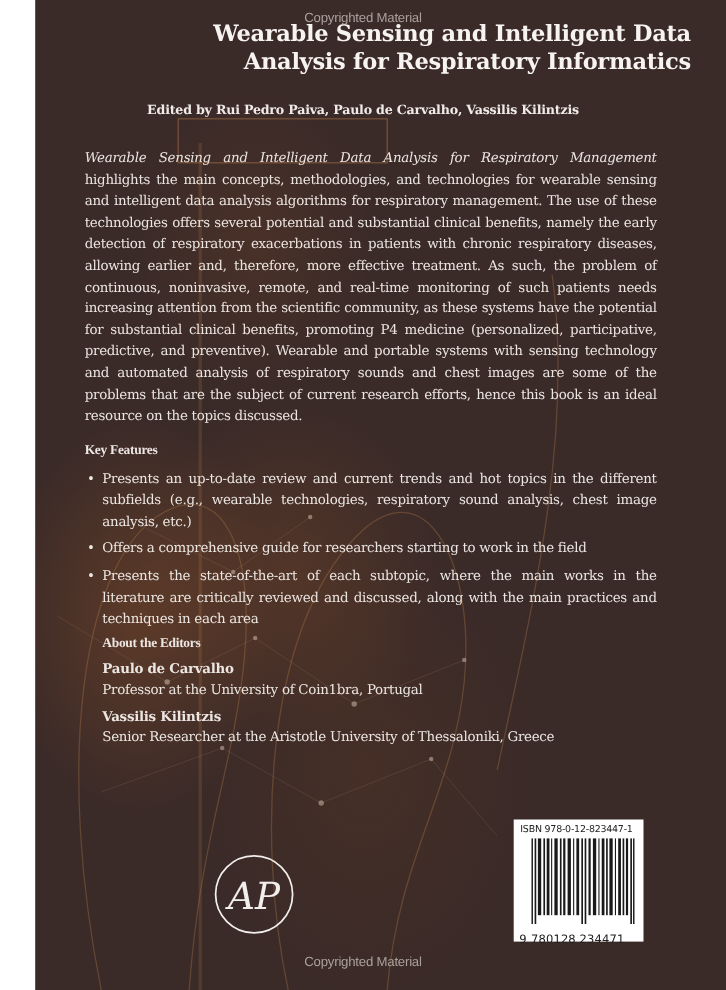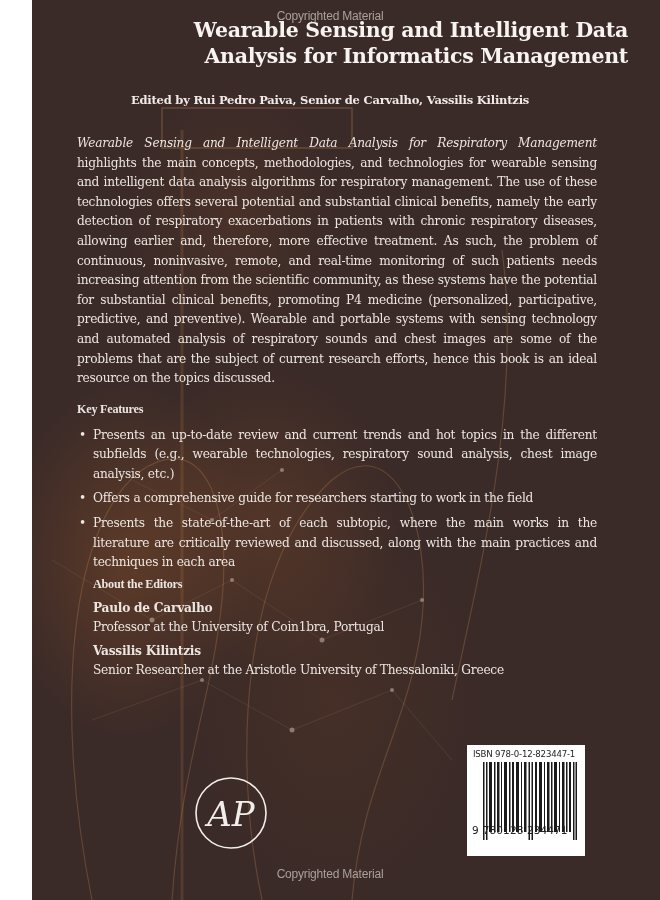--- a/index.html
+++ b/index.html
@@ -53,21 +53,21 @@
   .ap { position: absolute; left: 162px; top: 776px; width: 74px; height: 74px; }
   .ap-text { position: absolute; left: 247px; top: 794px; width: 140px; font-family: "DejaVu Sans", sans-serif; color: #ffffff; }
   .ap-name { font-family: "DejaVu Serif", serif; font-size: 15px; letter-spacing: 0.2px; padding-bottom: 3px; border-bottom: 1px solid #d9d2ce; width: 148px; }
   .ap-sub { font-size: 9.5px; line-height: 14px; margin-top: 3px; color: #f2efed; letter-spacing: -0.2px; }
   .barcode {
     position: absolute; left: 435px; top: 745px; width: 118px; height: 111px; background: #ffffff; color: #111;
     font-family: "DejaVu Sans", sans-serif;
   }
   .isbn { position: absolute; left: 6px; top: 4px; font-size: 8.6px; letter-spacing: -0.2px; color: #222; }
   .bars { position: absolute; left: 16px; top: 17px; width: 94px; height: 78px; }
-  .digits { position: absolute; left: 5px; top: 79px; font-size: 10.5px; color: #222; letter-spacing: 0.1px; }
+  .digits { position: absolute; left: 5px; top: 103px; font-size: 10.5px; color: #222; letter-spacing: 0.1px; }
   .digits .lead { margin-right: 4px; }
 </style>
 </head>
 <body>
 
 <div class="cover">
 
   <svg class="deco" viewBox="0 0 596 900">
     <g fill="none" stroke="#b07848" stroke-opacity="0.35" stroke-width="1.2">
       <path d="M60 900 C 20 700, 40 520, 110 470 C 170 430, 200 500, 190 600 C 180 700, 150 760, 140 900"></path>
@@ -98,24 +98,24 @@
       <circle cx="360" cy="690" r="2"></circle>
         <circle cx="180" cy="520" r="2"></circle>
         <circle cx="250" cy="470" r="2"></circle>
     </g>
   </svg>
 
   <div class="wm" style="top:9px;">Copyrighted Material</div>
 
   <div class="title">
     <div>Wearable Sensing and Intelligent Data</div>
-    <div>Analysis for Informatics Management</div>
+    <div>Analysis for Respiratory Informatics</div>
   </div>
 
-  <div class="editors">Edited by Rui Pedro Paiva, Senior de Carvalho, Vassilis Kilintzis</div>
+  <div class="editors">Edited by Rui Pedro Paiva, Paulo de Carvalho, Vassilis Kilintzis</div>
 
   <div class="body">
     <p><em>Wearable Sensing and Intelligent Data Analysis for Respiratory Management</em><span> highlights the main concepts, methodologies, and technologies for wearable sensing and intelligent data analysis algorithms for respiratory management. The use of these technologies offers several potential and substantial clinical benefits, namely the early detection of respiratory exacerbations in patients with chronic respiratory diseases, allowing earlier and, therefore, more effective treatment. As such, the problem of continuous, noninvasive, remote, and real-time monitoring of such patients needs increasing attention from the scientific community, as these systems have the potential for substantial clinical benefits, promoting P4 medicine (personalized, participative, predictive, and preventive). Wearable and portable systems with sensing technology and automated analysis of respiratory sounds and chest images are some of the problems that are the subject of current research efforts, hence this book is an ideal resource on the topics discussed.</span></p>
   </div>
 
   <div class="kf">
     <p class="h">Key Features</p>
     <ul>
       <li><span class="bul">•</span><span>Presents an up-to-date review and current trends and hot topics in the different subfields (e.g., wearable technologies, respiratory sound analysis, chest image analysis, etc.)</span></li>
       <li><span class="bul">•</span><span>Offers a comprehensive guide for researchers starting to work in the field</span></li>

